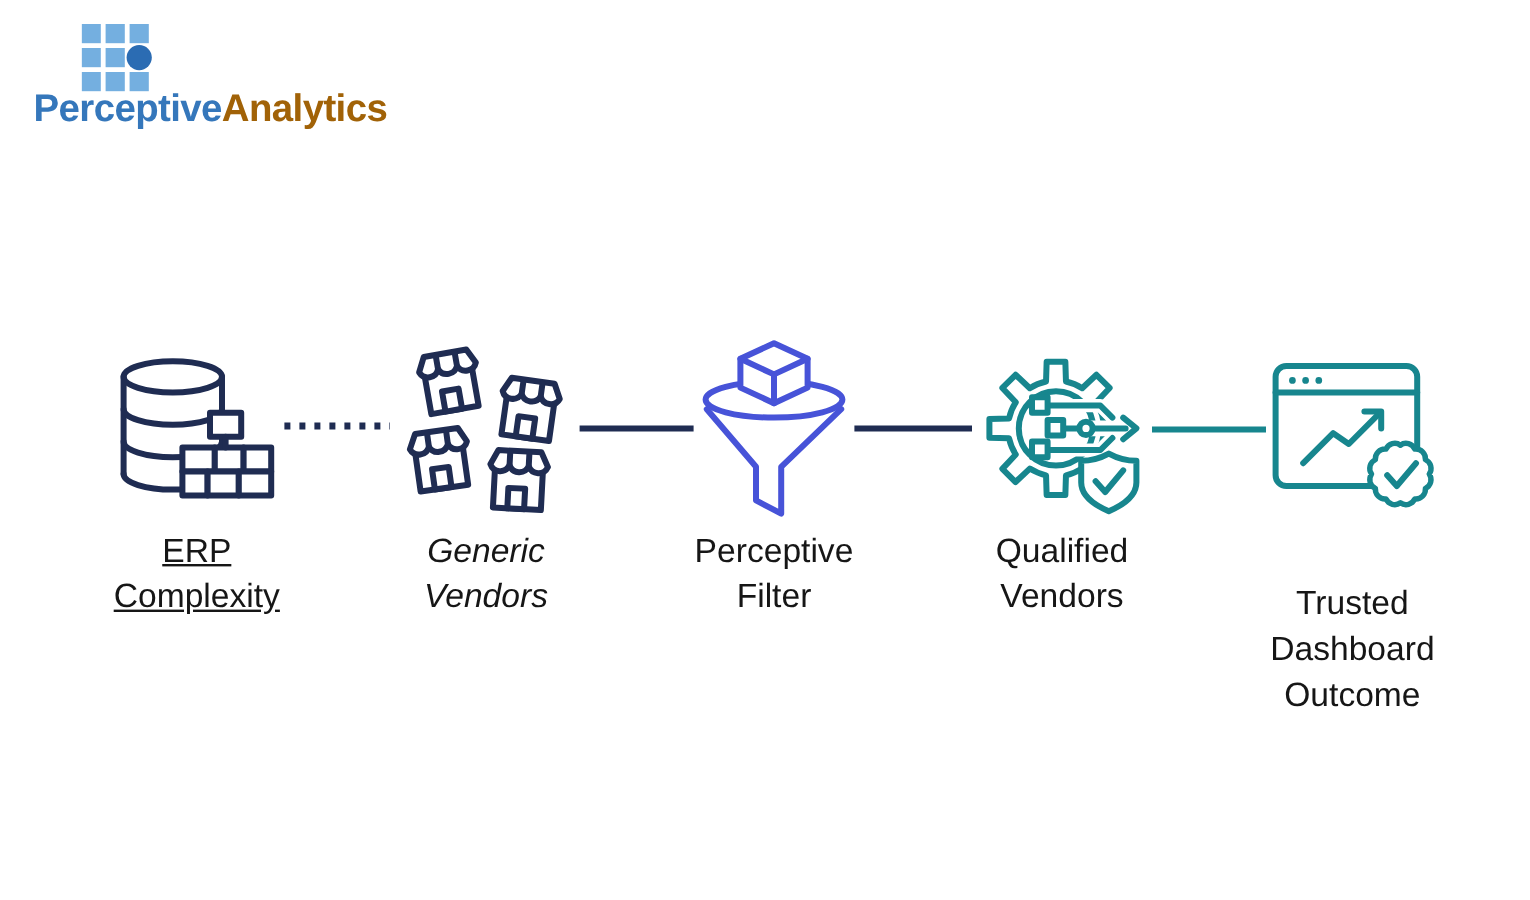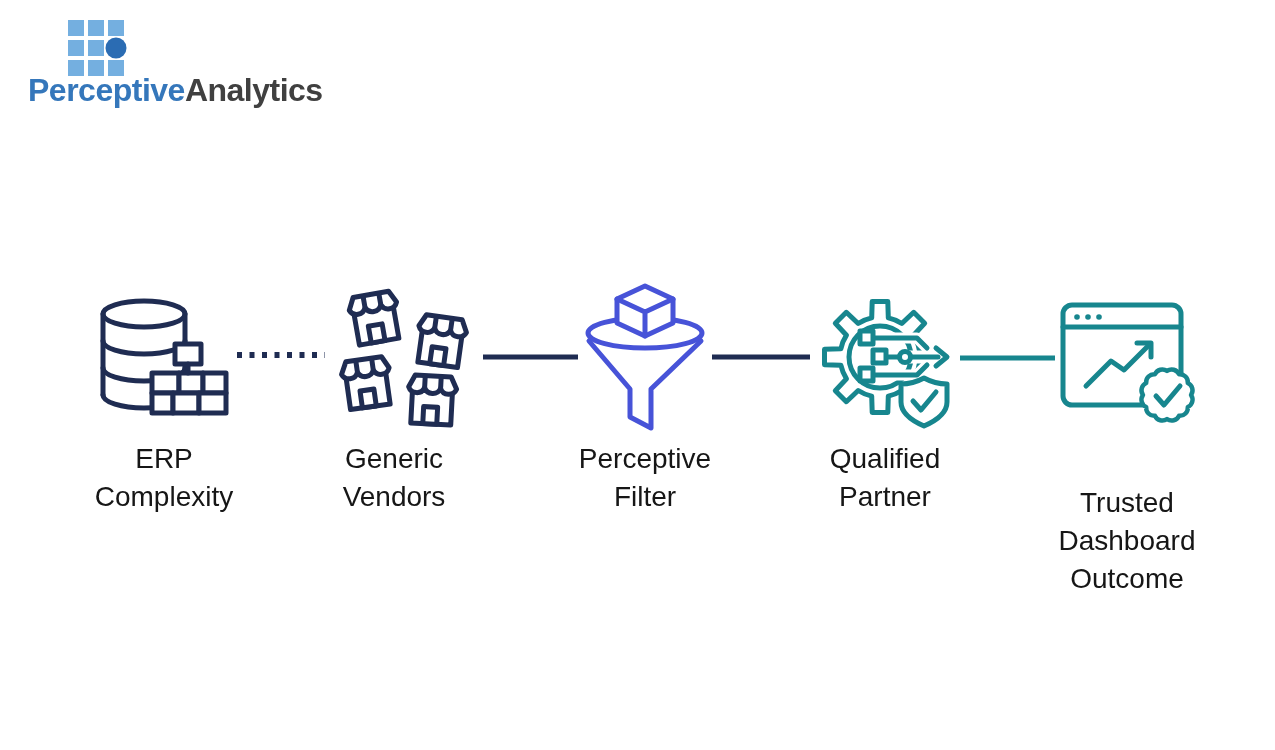--- a/index.html
+++ b/index.html
@@ -3,26 +3,26 @@
 <meta charset="utf-8">
 <style>
   html,body{margin:0;padding:0;}
   body{width:1275px;height:750px;background:#ffffff;position:relative;overflow:hidden;
        font-family:"Liberation Sans",sans-serif;}
   .canvas{position:absolute;inset:0;}
   .logo{position:absolute;left:28px;top:14px;}
   .logo-grid{position:absolute;left:40px;top:6px;}
   .logo-text{position:absolute;left:0;top:58px;font-size:32px;letter-spacing:-0.5px;white-space:nowrap;}
   .lt-reg{color:#3577bb;font-weight:700;}
-  .lt-bold{color:#404040;font-weight:700;}
+  .lt-bold{color:#a16207;font-weight:700;}
   .diagram{position:absolute;left:0;top:0;}
   .diagram g.stage{fill:none;stroke-linecap:round;stroke-linejoin:round;}
   .lbl{position:absolute;top:440px;width:240px;text-align:center;color:#161616;
        font-size:28px;line-height:38px;white-space:pre-line;}
-  .lbl-0{left:44px;} .lbl-1{left:274px;} .lbl-2{left:525px;} .lbl-3{left:765px;} .lbl-4{left:1007px;margin-top:44px;}
+  .lbl-0{left:44px;text-decoration:underline;} .lbl-1{left:285px;font-style:italic;} .lbl-2{left:525px;} .lbl-3{left:765px;} .lbl-4{left:1007px;margin-top:44px;}
 </style>
 </head>
 <body>
 
 <div class="canvas">
 
   <div class="logo">
     <svg class="logo-grid" width="62" height="60" viewBox="0 0 62 60">
       <rect x="0" y="0" width="16" height="16" fill="#74afe0"></rect>
       <rect x="20" y="0" width="16" height="16" fill="#74afe0"></rect>
@@ -133,18 +133,18 @@
     </g>
   </svg>
 
   <div class="lbl lbl-0">ERP
 Complexity</div>
   <div class="lbl lbl-1">Generic
 Vendors</div>
   <div class="lbl lbl-2">Perceptive
 Filter</div>
   <div class="lbl lbl-3">Qualified
-Partner</div>
+Vendors</div>
   <div class="lbl lbl-4">Trusted
 Dashboard
 Outcome</div>
 
 </div>
 
 </body></html>

